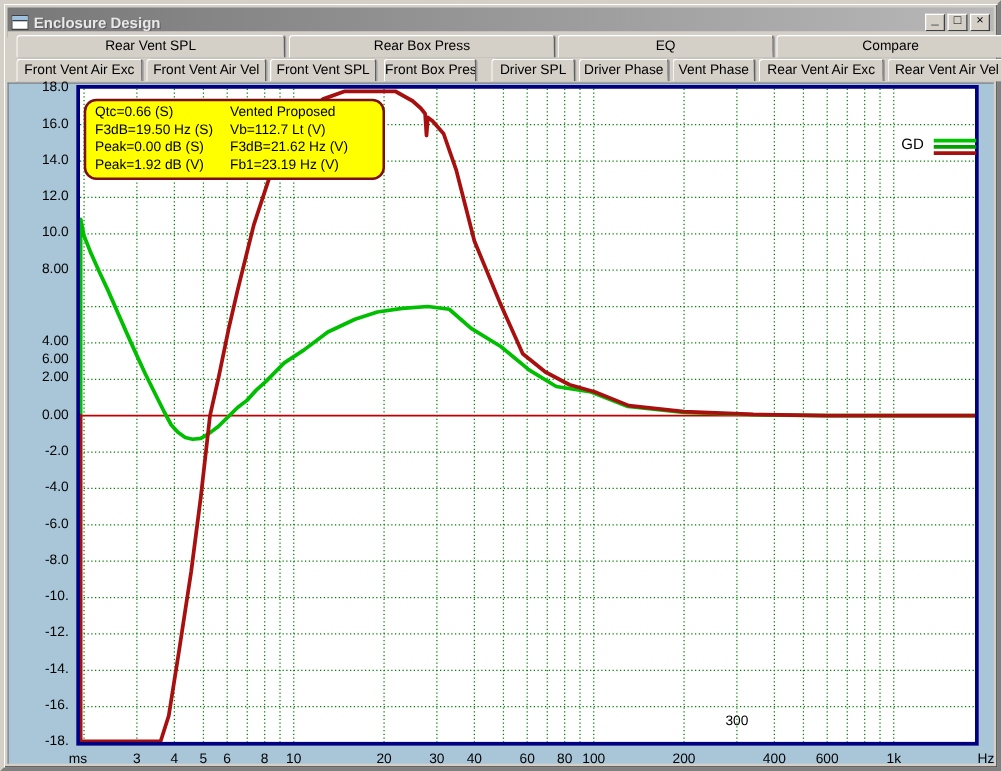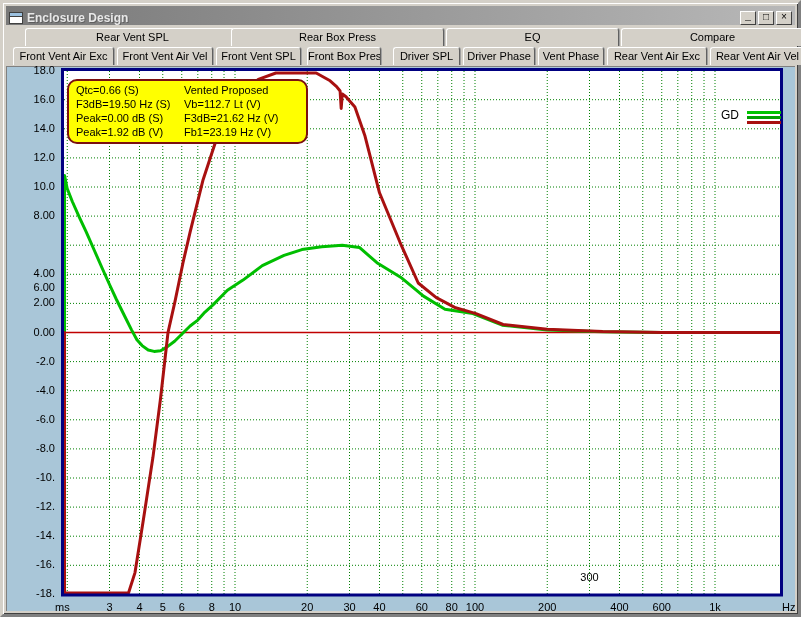--- a/index.html
+++ b/index.html
@@ -74,21 +74,21 @@
     <span class="title">Enclosure Design</span>
     <span class="winbtns">
       <span class="winbtn">_</span>
       <span class="winbtn">□</span>
       <span class="winbtn">×</span>
     </span>
   </div>
 
   <div class="tabstrip">
     <div class="r1" id="tabrow1">
-        <div class="tab" style="left: 19px; width: 215px;">Rear Vent SPL</div>
+        <div class="tab" style="left: 7px; width: 215px;">Rear Vent SPL</div>
         <div class="tab" style="left: 225px; width: 213px;">Rear Box Press</div>
         <div class="tab" style="left: 440px; width: 173px;">EQ</div>
         <div class="tab" style="left: 615px; width: 183px;">Compare</div>
       </div>
     <div class="r2" id="tabrow2">
         <div class="tab" style="left: 7px; width: 101px;">Front Vent Air Exc</div>
         <div class="tab" style="left: 111px; width: 96px;">Front Vent Air Vel</div>
         <div class="tab" style="left: 210px; width: 85px;">Front Vent SPL</div>
         <div class="tab" style="left: 301px; width: 74px;">Front Box Press</div>
         <div class="tab" style="left: 387px; width: 67px;">Driver SPL</div>

